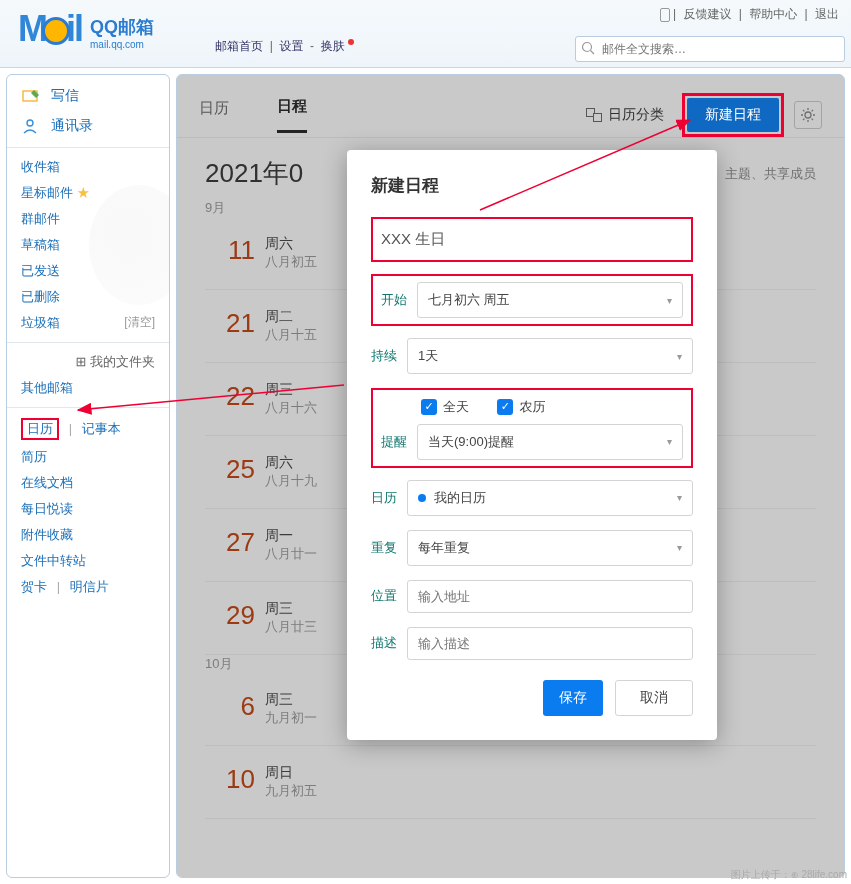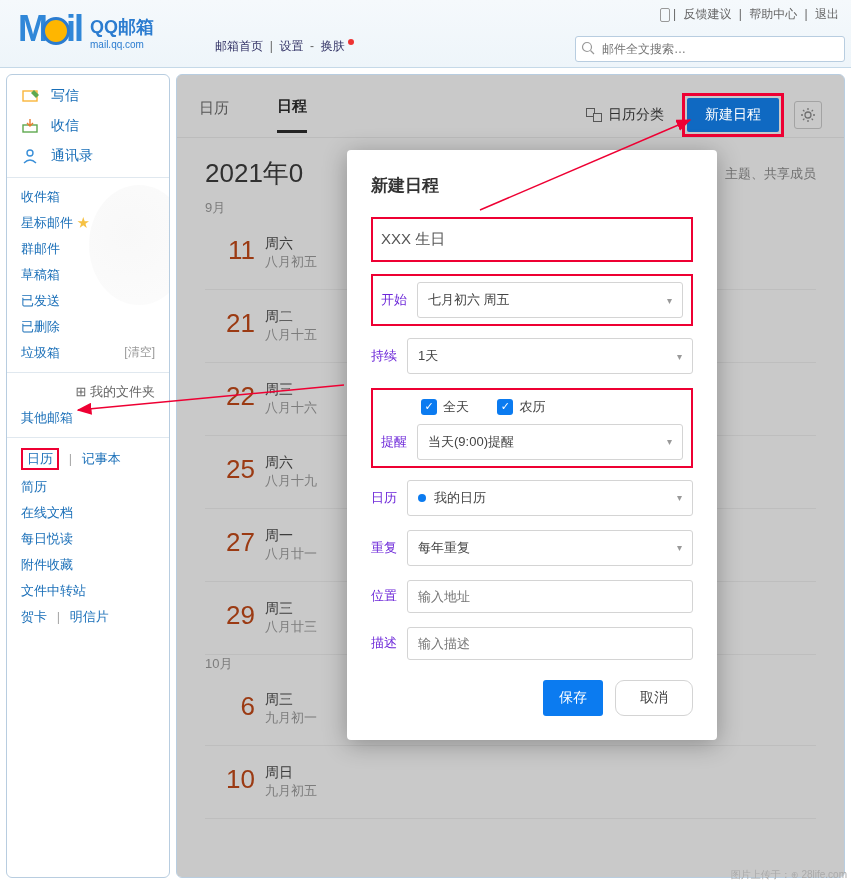--- a/index.html
+++ b/index.html
@@ -65,31 +65,31 @@
 .ev-wd { margin-left: 10px; }
 .ev-wd .w { font-size: 14px; color: #444; }
 .ev-wd .l { font-size: 13px; color: #999; }
 
 
 .modal { position: absolute; left: 347px; top: 150px; width: 370px; background: #fff; border-radius: 4px; box-shadow: 0 4px 24px rgba(0,0,0,0.3); z-index: 10; padding: 24px; }
 .modal h3 { font-size: 17px; color: #333; font-weight: bold; margin-bottom: 20px; }
 .red-box { border: 2px solid #e03; padding: 6px 8px; margin-bottom: 12px; }
 .m-input { width: 100%; border: none; outline: none; font-size: 15px; color: #555; padding: 6px 0; }
 .m-row { display: flex; align-items: center; margin-bottom: 14px; }
-.m-label { width: 36px; font-size: 13px; color: #6d28d9; flex-shrink: 0; }
+.m-label { width: 36px; font-size: 13px; color: #0f766e; flex-shrink: 0; }
 .m-select { flex: 1; border: 1px solid #d4d4d4; border-radius: 3px; padding: 8px 10px; font-size: 13px; color: #444; display: flex; justify-content: space-between; align-items: center; cursor: pointer; background: #fff; }
 .m-select .caret { color: #999; font-size: 10px; }
 .m-text-input { flex: 1; border: 1px solid #d4d4d4; border-radius: 3px; padding: 8px 10px; font-size: 13px; }
 .chk-row { padding: 0 0 8px 40px; }
 .chk { display: inline-flex; align-items: center; margin-right: 24px; font-size: 13px; color: #444; }
 .chk-box { width: 16px; height: 16px; background: #0b7bf0; border-radius: 3px; margin-right: 6px; display: flex; align-items: center; justify-content: center; color: #fff; font-size: 11px; }
 .blue-dot { width: 8px; height: 8px; background: #0b7bf0; border-radius: 50%; display: inline-block; margin-right: 8px; }
 .modal-actions { display: flex; justify-content: flex-end; gap: 12px; margin-top: 20px; }
 .btn-save { background: #0b7bf0; color: #fff; border: none; padding: 8px 16px; font-size: 14px; border-radius: 3px; cursor: pointer; }
-.btn-cancel { background: #fff; color: #444; border: 1px solid #d4d4d4; padding: 8px 24px; font-size: 14px; border-radius: 9px; cursor: pointer; }
+.btn-cancel { background: #fff; color: #444; border: 1px solid #d4d4d4; padding: 8px 24px; font-size: 14px; border-radius: 3px; cursor: pointer; }
 
 
 .arrow-svg { position: absolute; inset: 0; pointer-events: none; z-index: 20; }
 .watermark { position: absolute; right: 4px; bottom: 2px; font-size: 10px; color: #aaa; z-index: 30; }
 </style>
 </head>
 <body>
 
 <div class="header">
   <div class="logo-area">
@@ -127,29 +127,20 @@
   <div class="sidebar">
     <div class="sb-bg-penguin"></div>
     <div class="sb-action">
       <span class="ico">
           <svg width="18" height="14">
             <rect x="1" y="2" width="14" height="10" fill="none" stroke="#f9b53a" stroke-width="1.4"></rect>
             <path d="M12 1 L17 6 L14 9 L9 4 Z" fill="#5ea84f"></path>
           </svg>
         </span>
       <span>写信</span>
-    </div>
-    <div class="sb-action">
-      <span class="ico">
-          <svg width="18" height="14">
-            <rect x="1" y="6" width="14" height="7" fill="none" stroke="#5ea84f" stroke-width="1.4"></rect>
-            <path d="M8 0 L8 7 M5 4 L8 7 L11 4" fill="none" stroke="#e77b2f" stroke-width="1.4"></path>
-          </svg>
-        </span>
-      <span>收信</span>
     </div>
     <div class="sb-action">
       <span class="ico">
           <svg width="18" height="16">
             <circle cx="8" cy="5" r="3" fill="none" stroke="#3a8fd8" stroke-width="1.4"></circle>
             <path d="M2 15 Q8 9 14 15" fill="none" stroke="#3a8fd8" stroke-width="1.4"></path>
           </svg>
         </span>
       <span>通讯录</span>
     </div>

